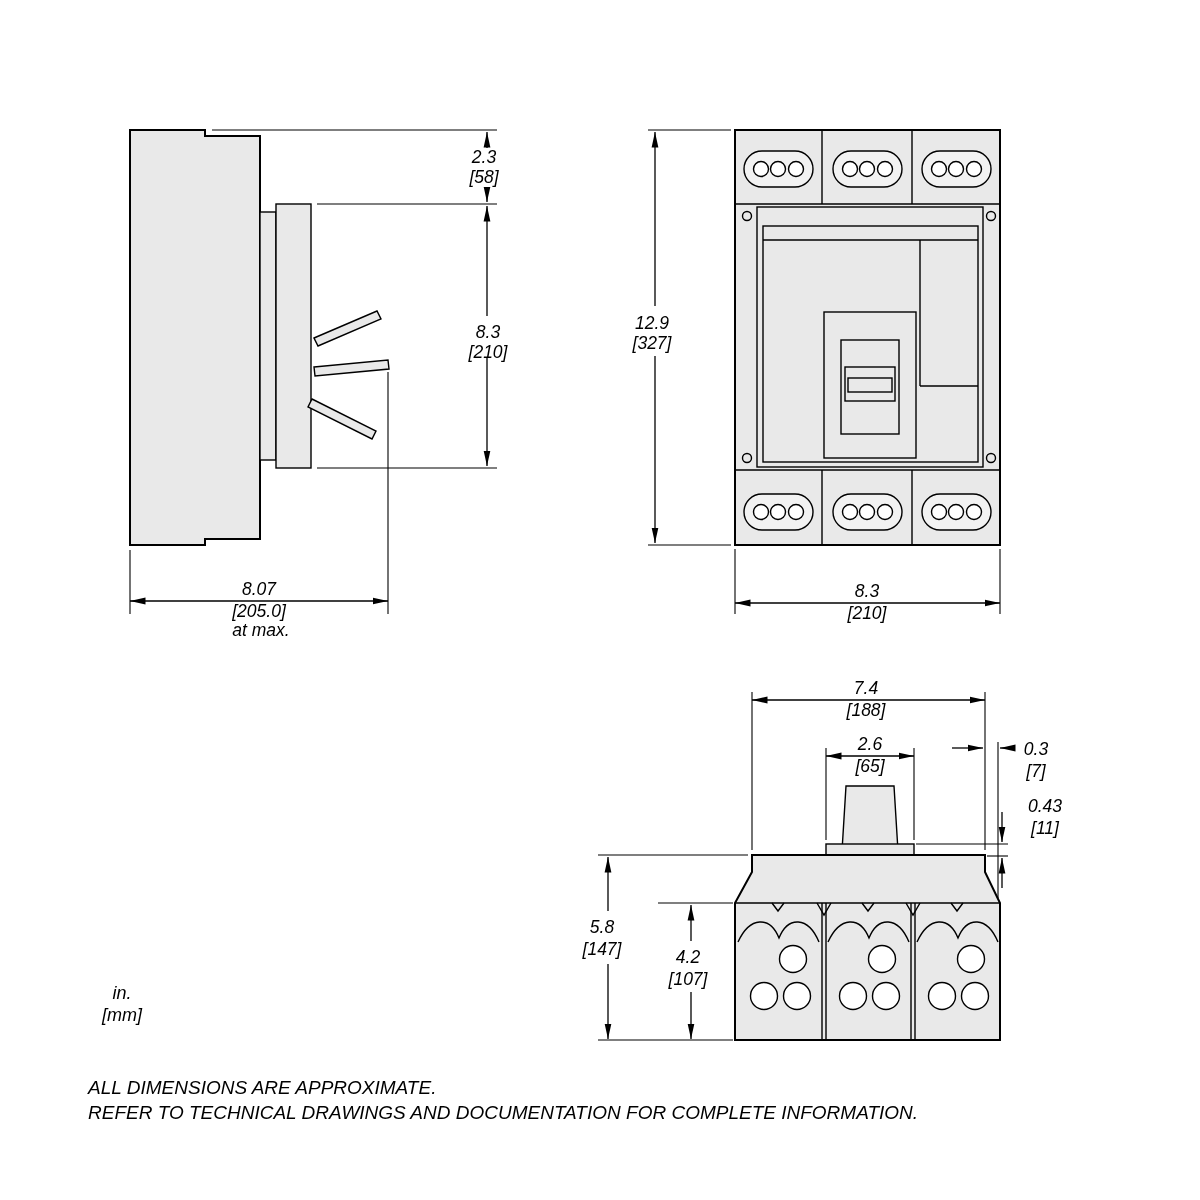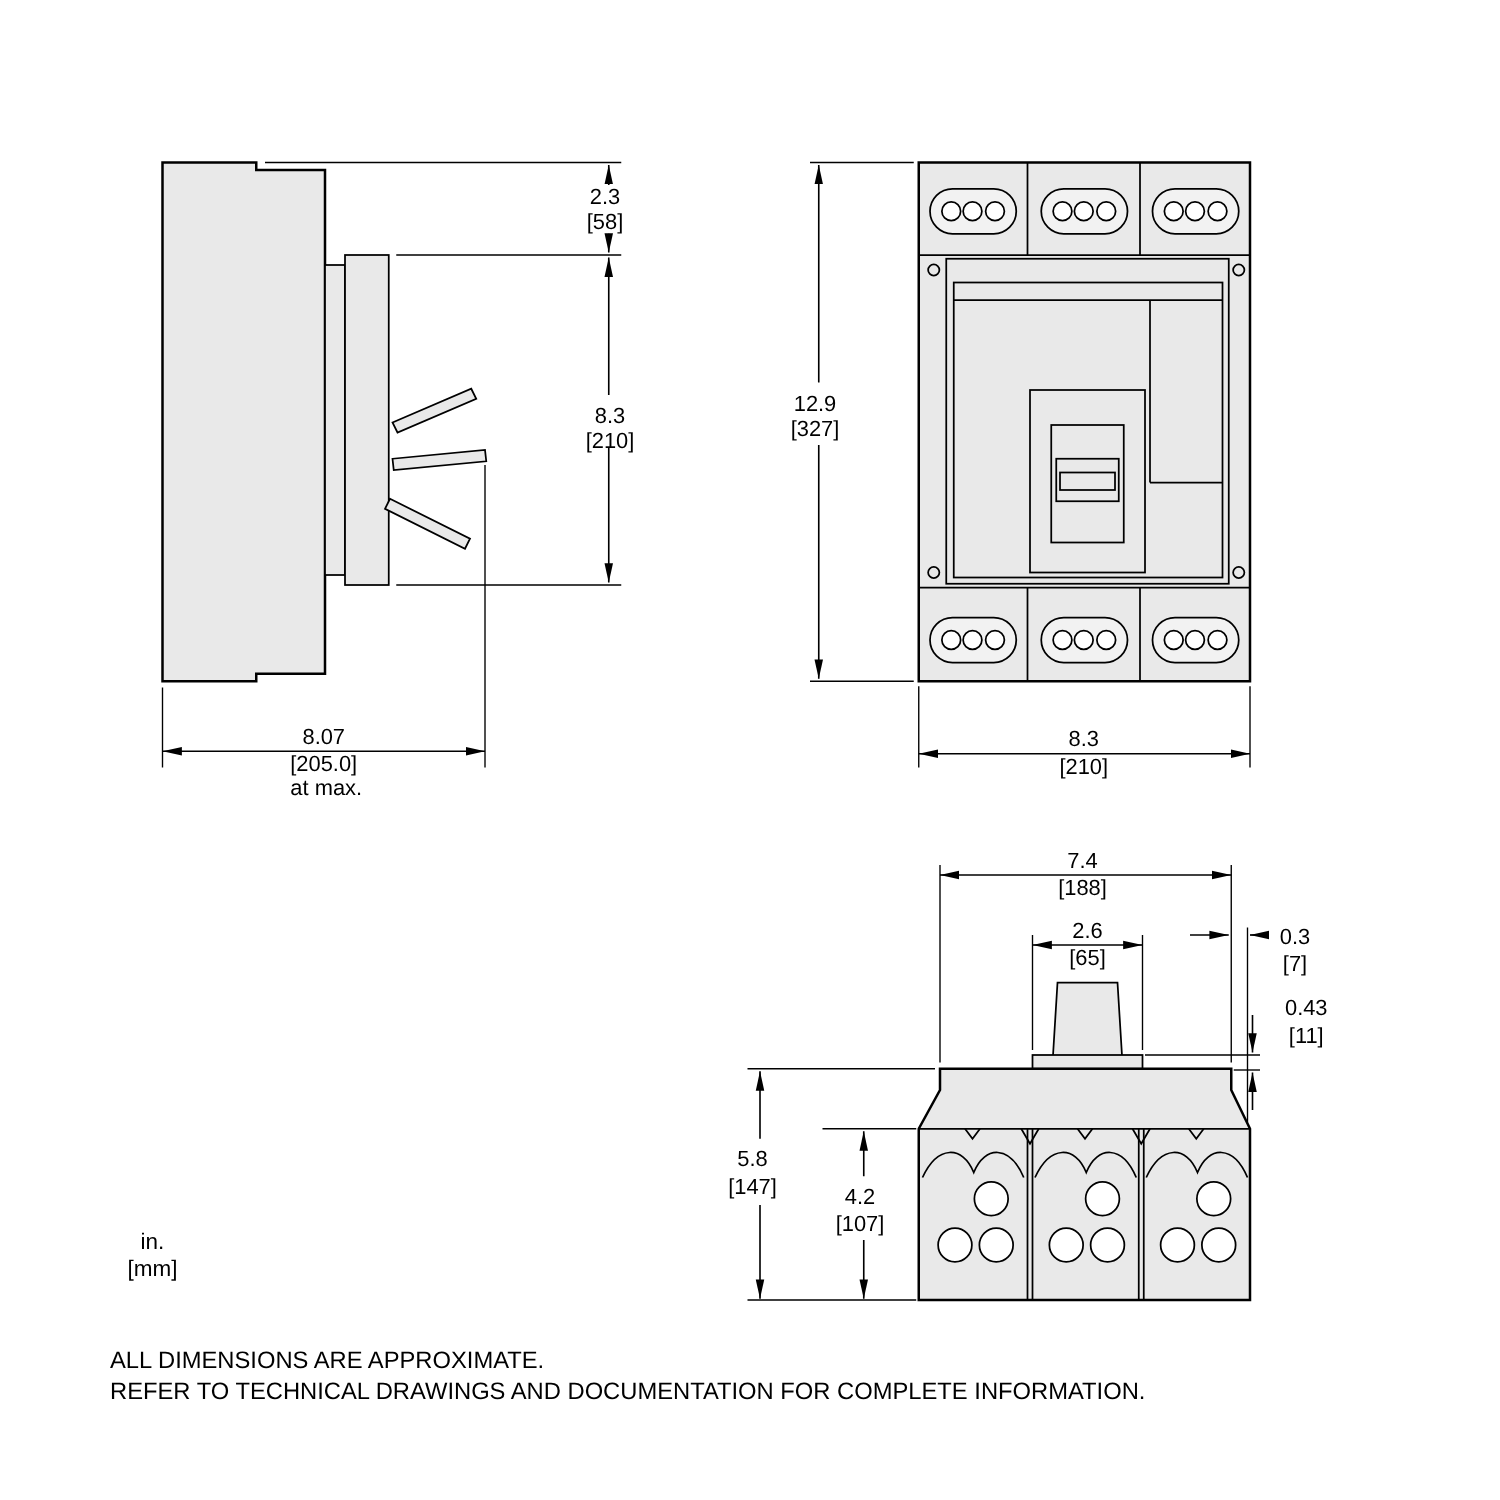--- a/index.html
+++ b/index.html
@@ -3,21 +3,21 @@
 <meta charset="utf-8">
 <style>
   html, body {
     margin: 0;
     padding: 0;
     background: #ffffff;
     width: 1200px;
     height: 1200px;
     font-family: "Liberation Sans", sans-serif;
   }
-  .stage { position: relative; width: 1200px; height: 1200px; }
+  .stage { position: relative; width: 1200px; height: 1200px; font-style: italic; }
   svg { display: block; }
 
   .outline   { fill: #e9e9e9; stroke: #000; stroke-width: 2; stroke-linejoin: miter; }
   .detail    { fill: none;    stroke: #000; stroke-width: 1.4; }
   .detail-f  { fill: #e9e9e9; stroke: #000; stroke-width: 1.4; }
   .hole      { fill: #ffffff; stroke: #000; stroke-width: 1.4; }
   .pill      { fill: #f2f2f2; stroke: #000; stroke-width: 1.4; }
   .dim       { stroke: #000; stroke-width: 1.3; fill: none; }
   .ext       { stroke: #000; stroke-width: 1.1; fill: none; }
   .dimtxt    { font-family: "Liberation Sans", sans-serif; font-size: 17.5px; fill: #000; text-anchor: middle; }

